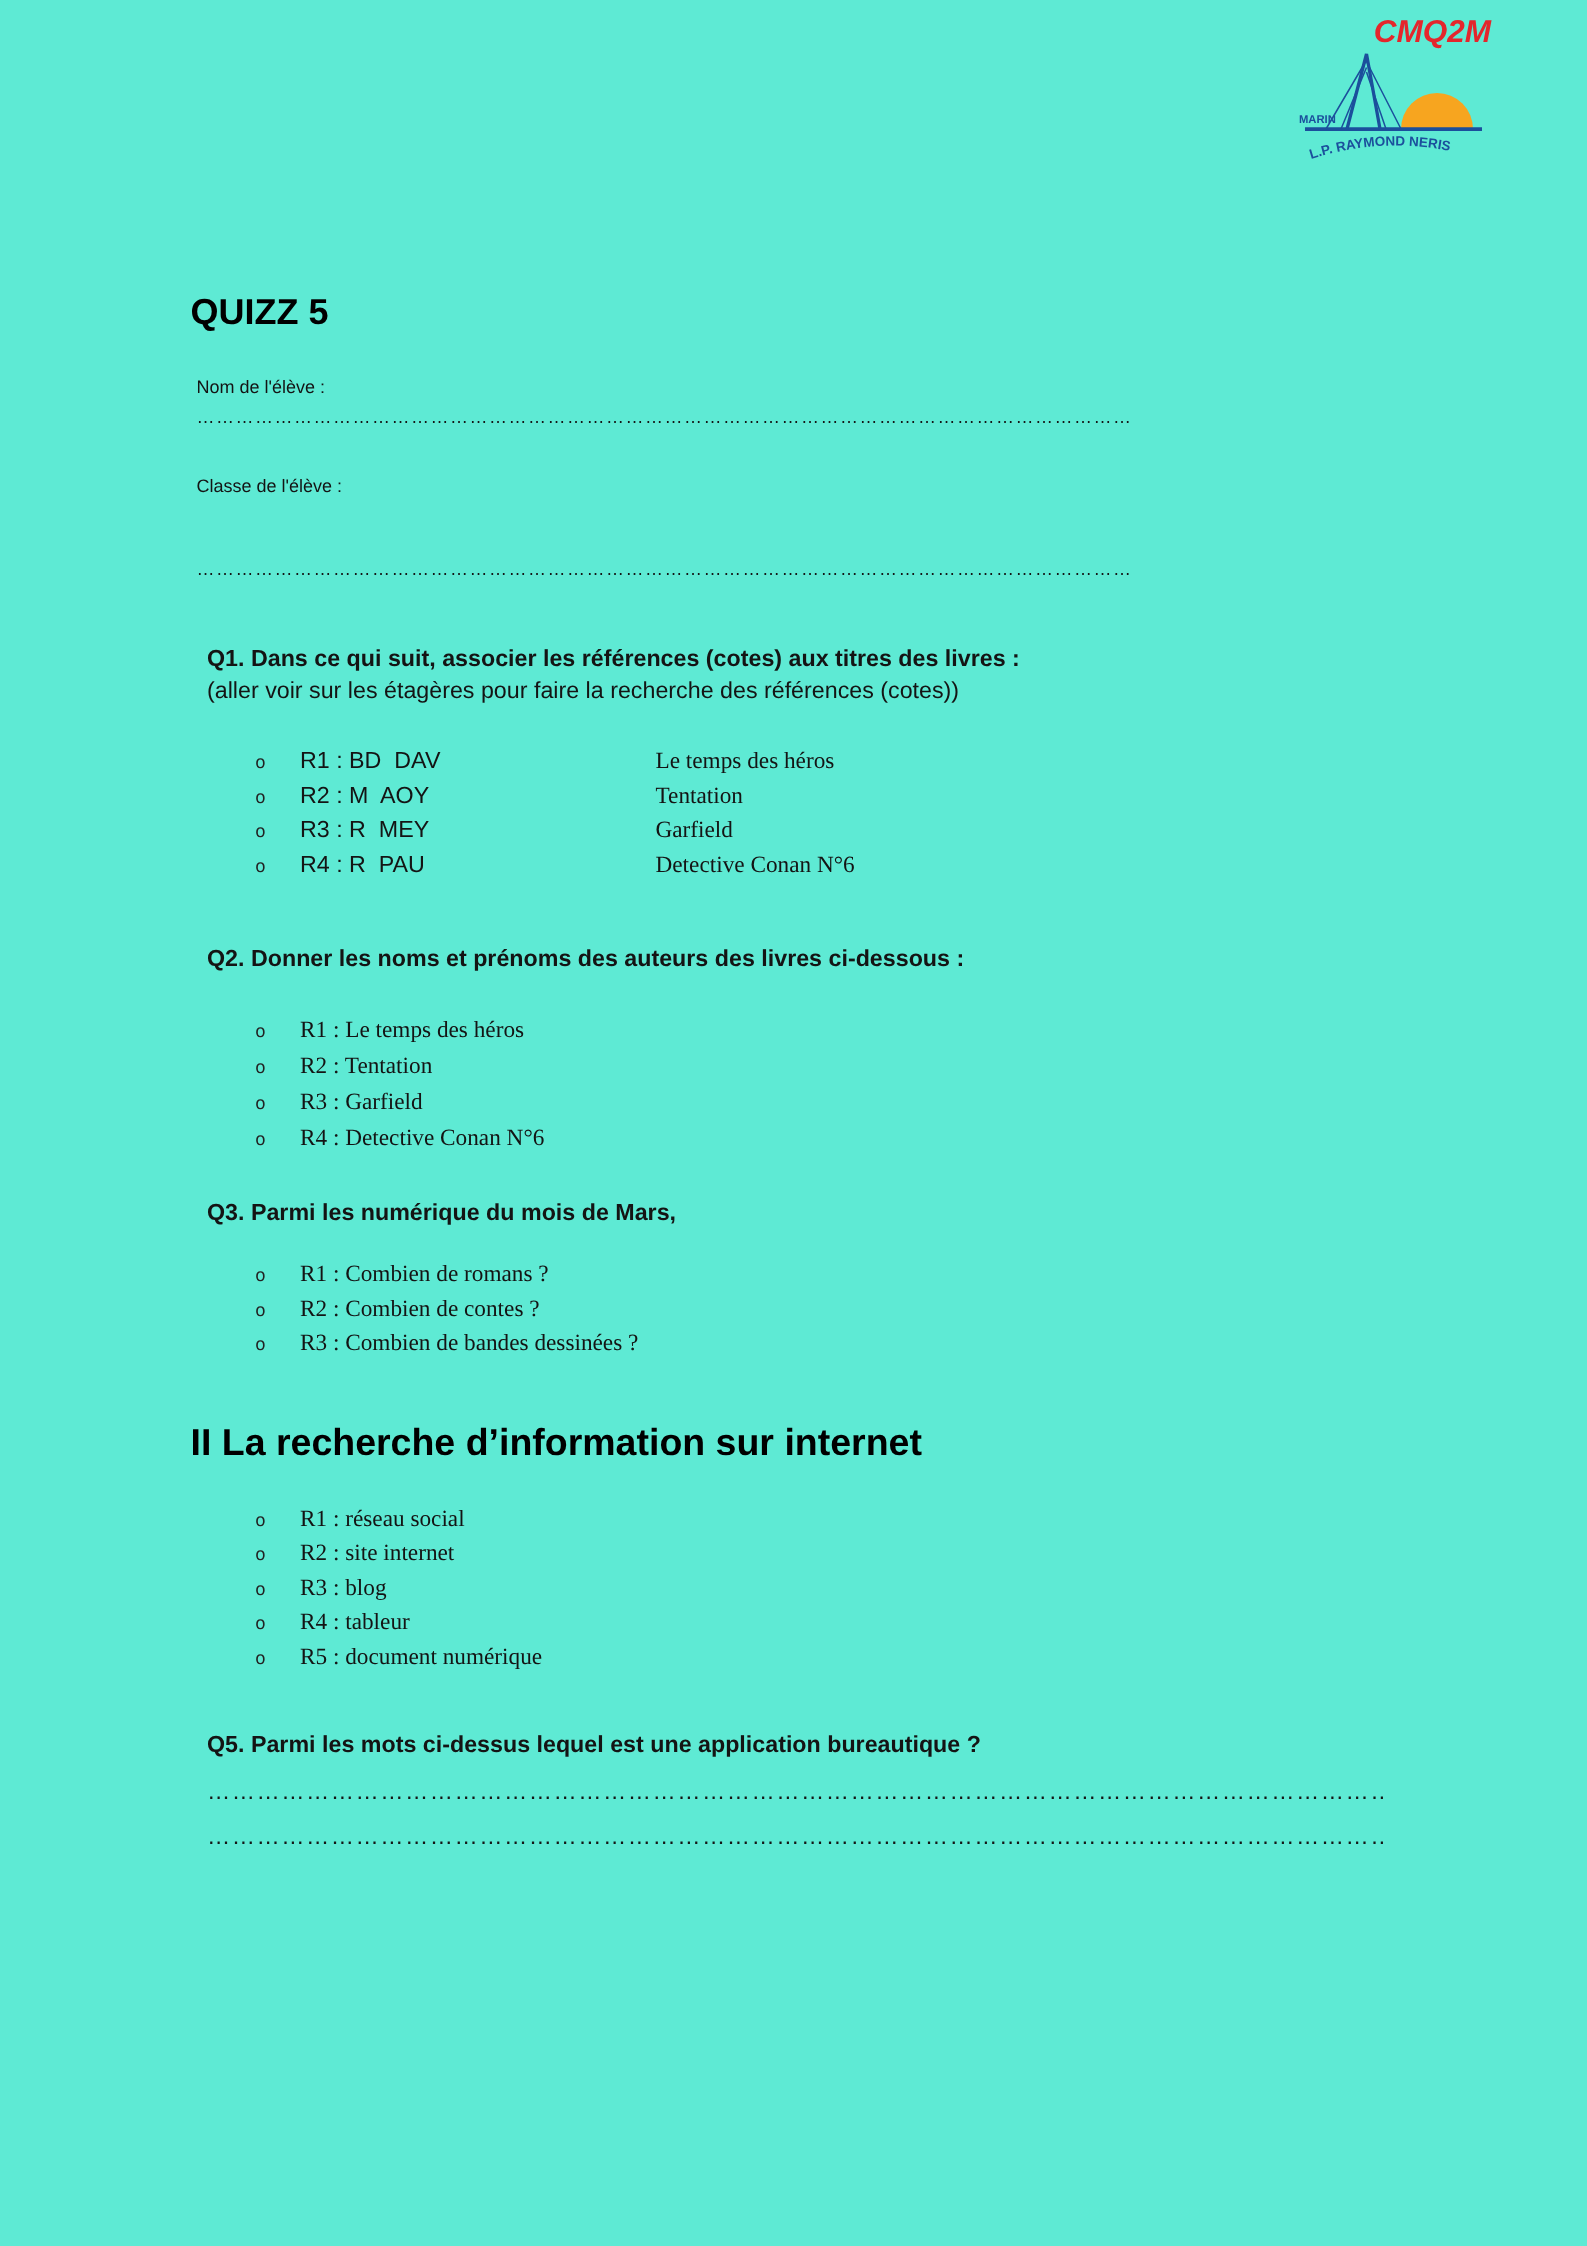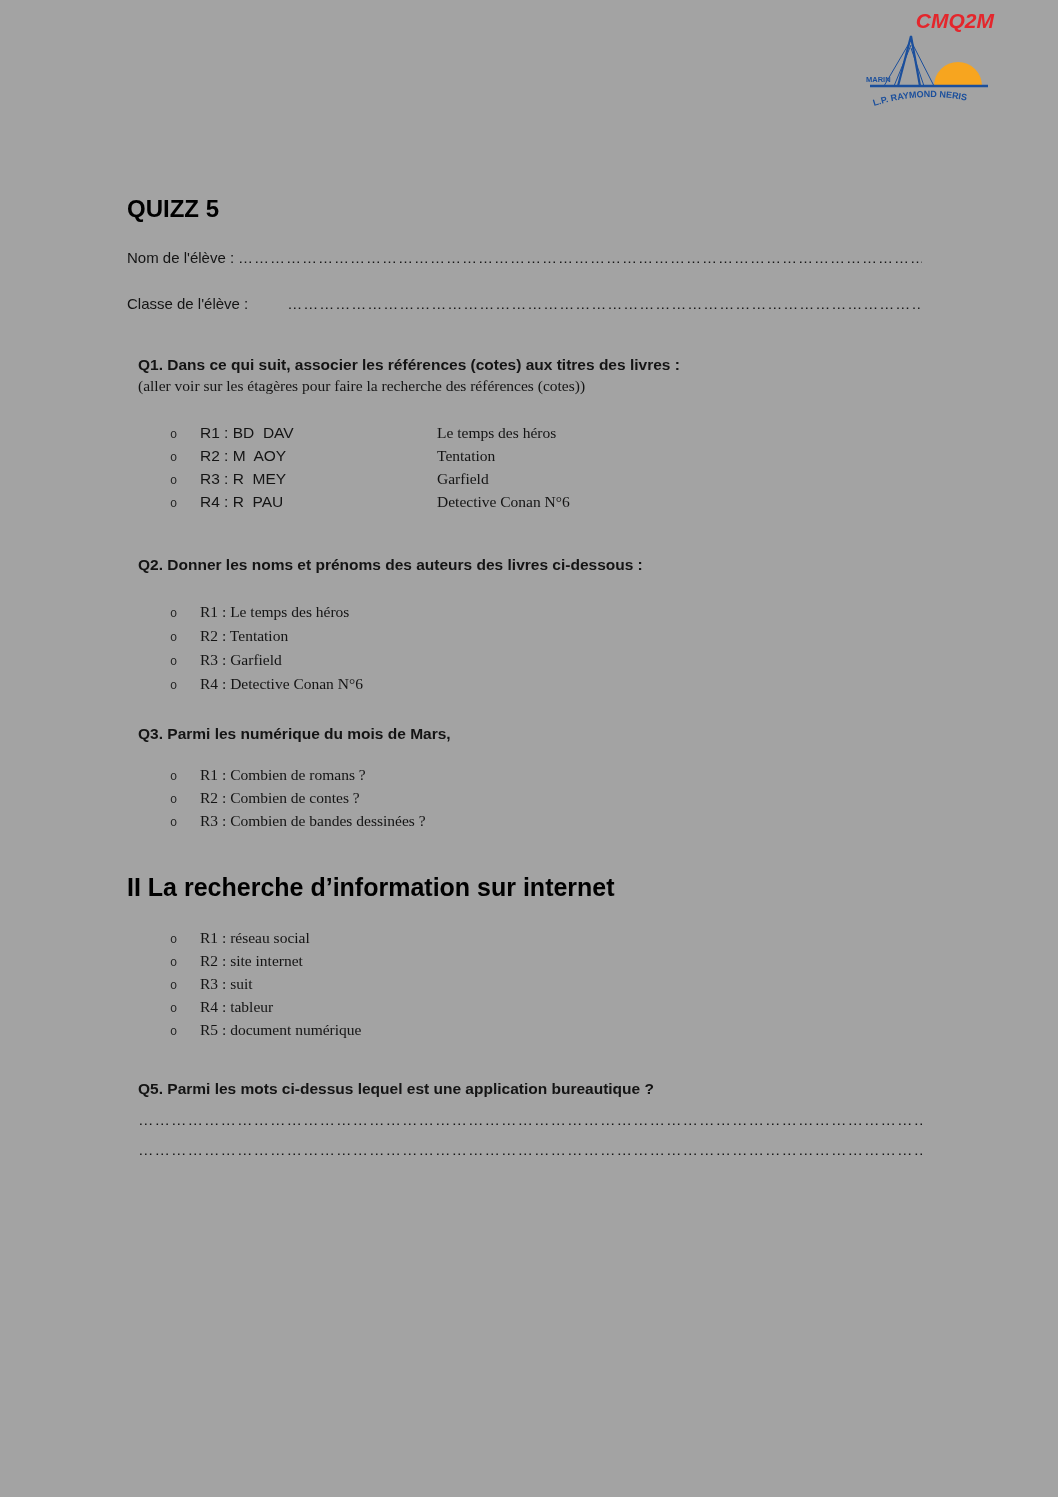--- a/index.html
+++ b/index.html
@@ -1,46 +1,46 @@
 <!DOCTYPE html>
 <html><head>
 <meta charset="utf-8">
 <style>
   html,body{margin:0;padding:0;background:#ffffff;}
   .page{
     position:relative;
     width:1058px;height:1497px;
-    background:#a3a3a3;
+    background:#5eead4;
     font-family:"Liberation Sans",sans-serif;
     color:#141414;
     overflow:hidden;
   }
   
   .logo{position:absolute;top:8px;right:62px;width:132px;height:106px;}
   
   .content{position:absolute;left:127px;top:0;width:795px;}
   .title{
     margin:195px 0 0 0;
     font-size:24px;line-height:28px;font-weight:bold;color:#000;
   }
   .field{
     display:flex;align-items:baseline;
-    font-size:15px;line-height:20px;white-space:nowrap;
+    font-size:12px;line-height:20px;white-space:nowrap;flex-direction:column;
   }
   .field-name{margin-top:25px;}
   .field-class{margin-top:26px;gap:35px;}
   .field .dots{flex:1;overflow:hidden;white-space:nowrap;letter-spacing:1px;margin-left:4px;}
   .sec-heading{
     font-weight:bold;color:#000;font-size:25px;line-height:28px;margin:0;
   }
   .sec1{margin-top:48px;}
   .sec2{margin-top:38px;}
   .question{padding-left:11px;font-size:15.5px;line-height:21px;}
   .q-label{font-weight:bold;}
-  .q-note{font-weight:normal;font-family:Liberation Serif, serif;}
+  .q-note{font-weight:normal;}
   .q1{margin-top:40px;}
   .q2{margin-top:38px;}
   .q3{margin-top:24px;}
   .q4{margin-top:57px;}
   .q5{margin-top:34px;}
   .list{padding-left:43px;}
   .list1{margin-top:28px;}
   .list2{margin-top:28px;}
   .list3{margin-top:22px;}
   .list4{margin-top:28px;}
@@ -167,21 +167,21 @@
       <div class="li">
         <span class="bullet">o</span>
         <span class="item-text">R1 : réseau social</span>
       </div>
       <div class="li">
         <span class="bullet">o</span>
         <span class="item-text">R2 : site internet</span>
       </div>
       <div class="li">
         <span class="bullet">o</span>
-        <span class="item-text">R3 : suit</span>
+        <span class="item-text">R3 : blog</span>
       </div>
       <div class="li">
         <span class="bullet">o</span>
         <span class="item-text">R4 : tableur</span>
       </div>
       <div class="li">
         <span class="bullet">o</span>
         <span class="item-text">R5 : document numérique</span>
       </div>
     </div>

